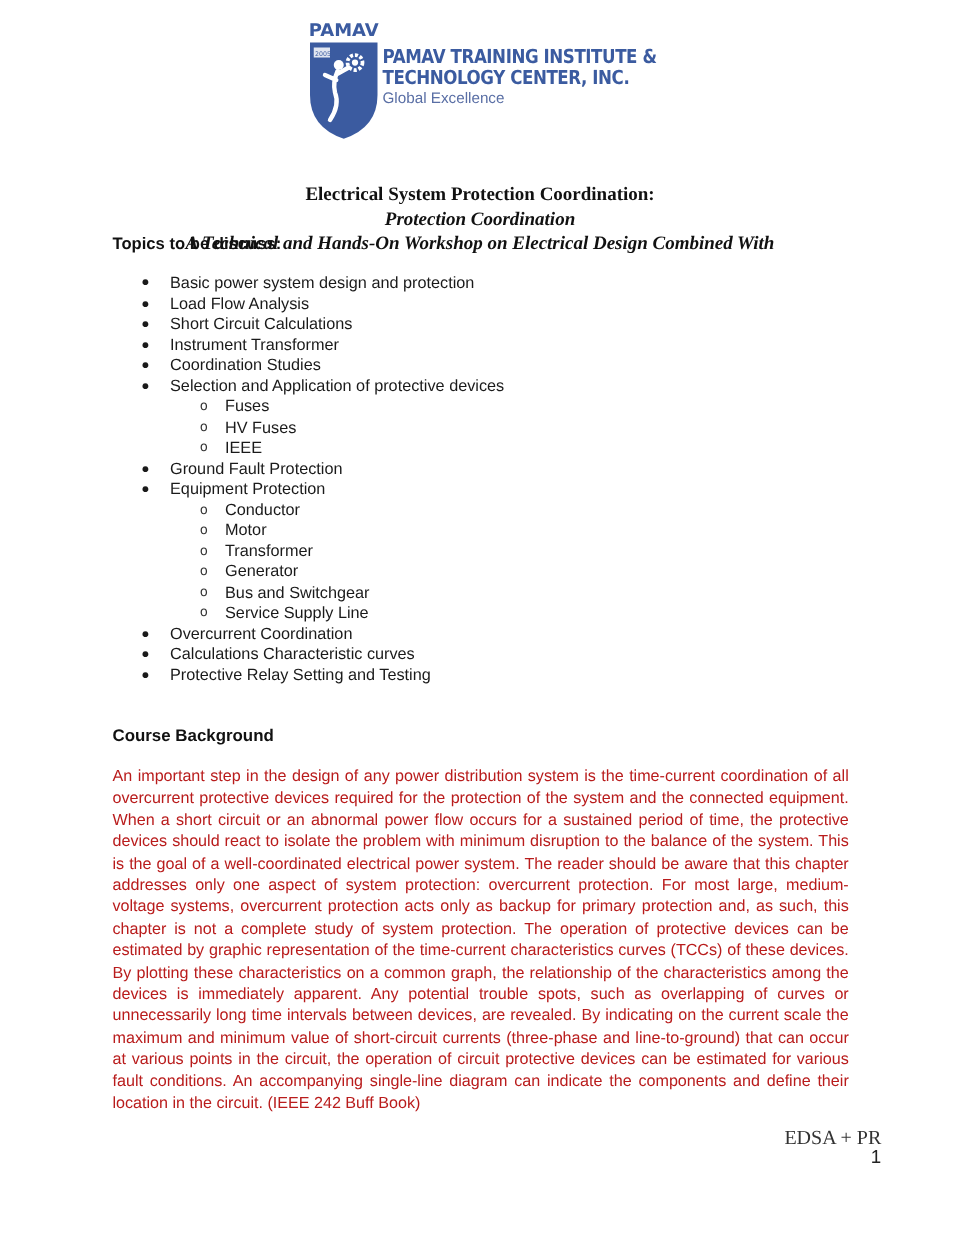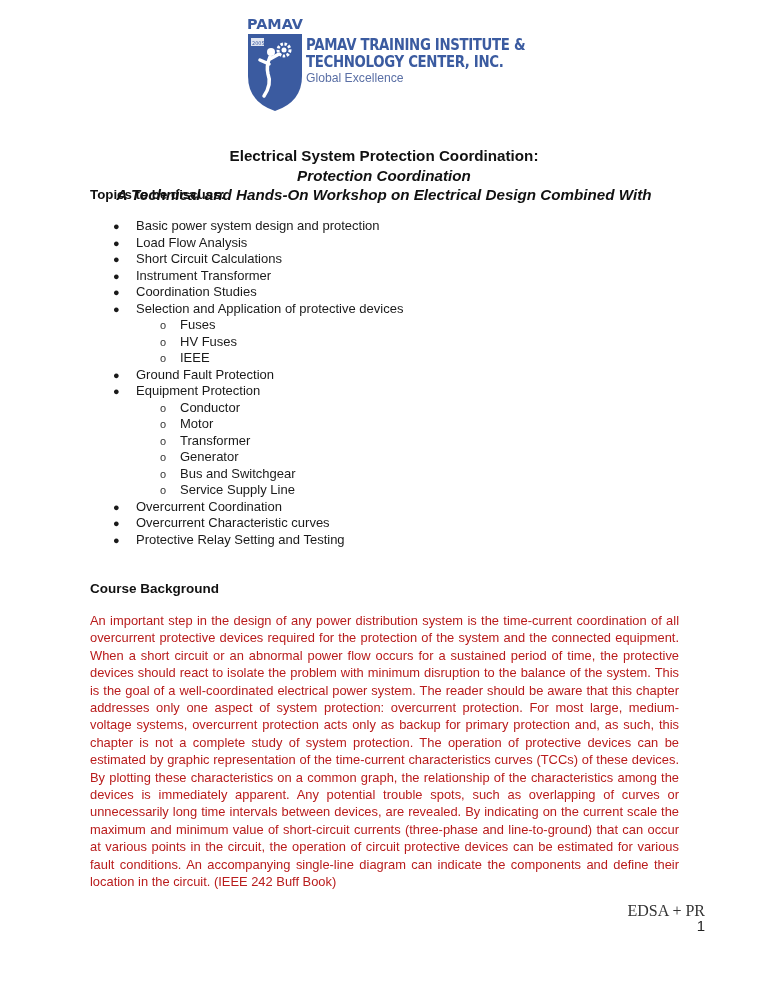--- a/index.html
+++ b/index.html
@@ -5,21 +5,21 @@
     * { margin: 0; padding: 0; box-sizing: border-box; }
     html, body { width: 768px; height: 994px; background: #ffffff; overflow: hidden; }
     body { position: relative; font-family: "Liberation Sans", "DejaVu Sans", sans-serif; color: #1a1a1a; }
 
     .logo { position: absolute; left: 246px; top: 14px; width: 280px; height: 100px; }
     .logo-shield { position: absolute; left: 0; top: 0; width: 58px; height: 98px; }
     .logo-text { position: absolute; left: 60px; top: 23px; }
     .logo-name { font-family: "DejaVu Sans", sans-serif; font-weight: bold; color: #3b5ba0; font-size: 15.5px; line-height: 17px; letter-spacing: -0.4px; transform: scaleX(0.86); transform-origin: left; white-space: nowrap; }
     .logo-tag { font-family: "Liberation Sans", sans-serif; color: #5a6fa5; font-size: 12.2px; line-height: 14px; white-space: nowrap; }
 
-    .title-block { position: absolute; left: 0; width: 768px; top: 146px; text-align: center; font-family: Liberation Sans, sans-serif; font-weight: bold; font-size: 15.2px; line-height: 19.5px; color: #111; }
+    .title-block { position: absolute; left: 0; width: 768px; top: 146px; text-align: center; font-family: Liberation Serif, serif; font-weight: bold; font-size: 15.2px; line-height: 19.5px; color: #111; }
     .title-block .sub { font-style: italic; }
 
     .topics-head { position: absolute; left: 90px; top: 187px; font-weight: bold; font-size: 13.3px; color: #111; }
 
     .topics { position: absolute; left: 90px; top: 218px; font-size: 13px; line-height: 16.5px; color: #1a1a1a; list-style: none; }
     .topics li { position: relative; padding-left: 46px; white-space: nowrap; }
     .topics li .bullet { position: absolute; left: 23px; top: 0; font-size: 11px; }
     .topics li.sub { padding-left: 90px; }
     .topics li.sub .bullet { left: 70px; font-size: 11px; color: #333; }
 
@@ -71,21 +71,21 @@
     <li class="sub"><span class="bullet">o</span><span>IEEE</span></li>
     <li class=""><span class="bullet">●</span><span>Ground Fault Protection</span></li>
     <li class=""><span class="bullet">●</span><span>Equipment Protection</span></li>
     <li class="sub"><span class="bullet">o</span><span>Conductor</span></li>
     <li class="sub"><span class="bullet">o</span><span>Motor</span></li>
     <li class="sub"><span class="bullet">o</span><span>Transformer</span></li>
     <li class="sub"><span class="bullet">o</span><span>Generator</span></li>
     <li class="sub"><span class="bullet">o</span><span>Bus and Switchgear</span></li>
     <li class="sub"><span class="bullet">o</span><span>Service Supply Line</span></li>
     <li class=""><span class="bullet">●</span><span>Overcurrent Coordination</span></li>
-    <li class=""><span class="bullet">●</span><span>Overcurrent Characteristic curves</span></li>
+    <li class=""><span class="bullet">●</span><span>Calculations Characteristic curves</span></li>
     <li class=""><span class="bullet">●</span><span>Protective Relay Setting and Testing</span></li>
   </ul>
 
 <div class="section-head">Course Background</div>
 
 <p class="body-text">An important step in the design of any power distribution system is the time-current coordination of all overcurrent protective devices required for the protection of the system and the connected equipment. When a short circuit or an abnormal power flow occurs for a sustained period of time, the protective devices should react to isolate the problem with minimum disruption to the balance of the system. This is the goal of a well-coordinated electrical power system. The reader should be aware that this chapter addresses only one aspect of system protection: overcurrent protection. For most large, medium-voltage systems, overcurrent protection acts only as backup for primary protection and, as such, this chapter is not a complete study of system protection. The operation of protective devices can be estimated by graphic representation of the time-current characteristics curves (TCCs) of these devices. By plotting these characteristics on a common graph, the relationship of the characteristics among the devices is immediately apparent. Any potential trouble spots, such as overlapping of curves or unnecessarily long time intervals between devices, are revealed. By indicating on the current scale the maximum and minimum value of short-circuit currents (three-phase and line-to-ground) that can occur at various points in the circuit, the operation of circuit protective devices can be estimated for various fault conditions. An accompanying single-line diagram can indicate the components and define their location in the circuit. (IEEE 242 Buff Book)</p>
 
 <div class="footer-label">EDSA + PR</div>
 <div class="page-num">1</div>
 

